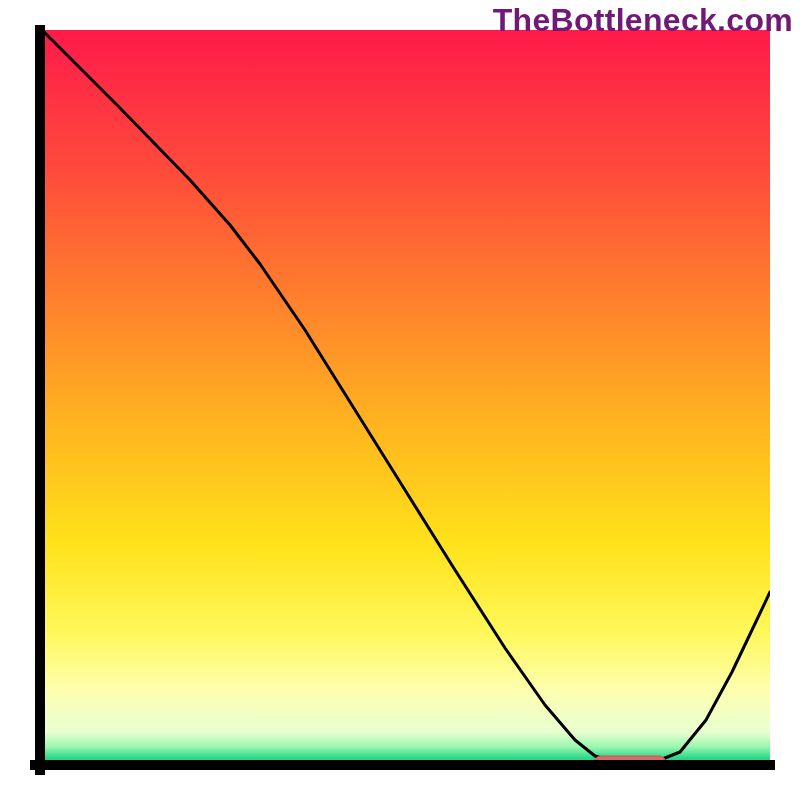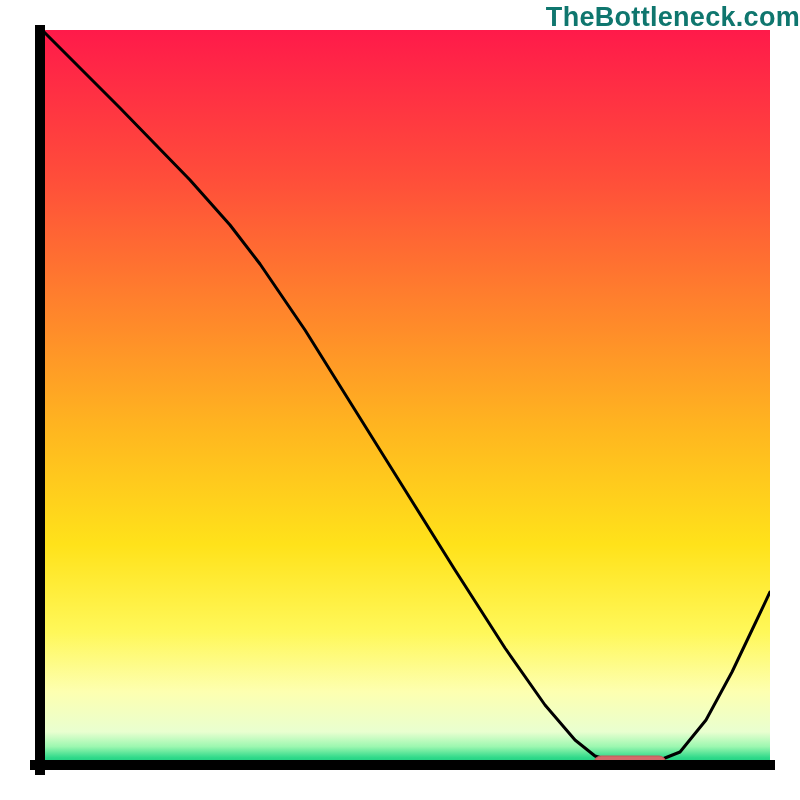--- a/index.html
+++ b/index.html
@@ -11,25 +11,25 @@
     overflow: hidden;
   }
   .chart-container {
     position: relative;
     width: 800px;
     height: 800px;
   }
   .watermark {
     position: absolute;
     top: 2px;
-    right: 0;
+    right: 7px;
     font-family: Arial, Helvetica, sans-serif;
-    font-size: 27px;
+    font-size: 32px;
     font-weight: bold;
-    color: #0f766e;
+    color: #701a75;
     letter-spacing: 0.3px;
     z-index: 10;
   }
   svg {
     display: block;
   }
 </style>
 </head>
 <body>
 

